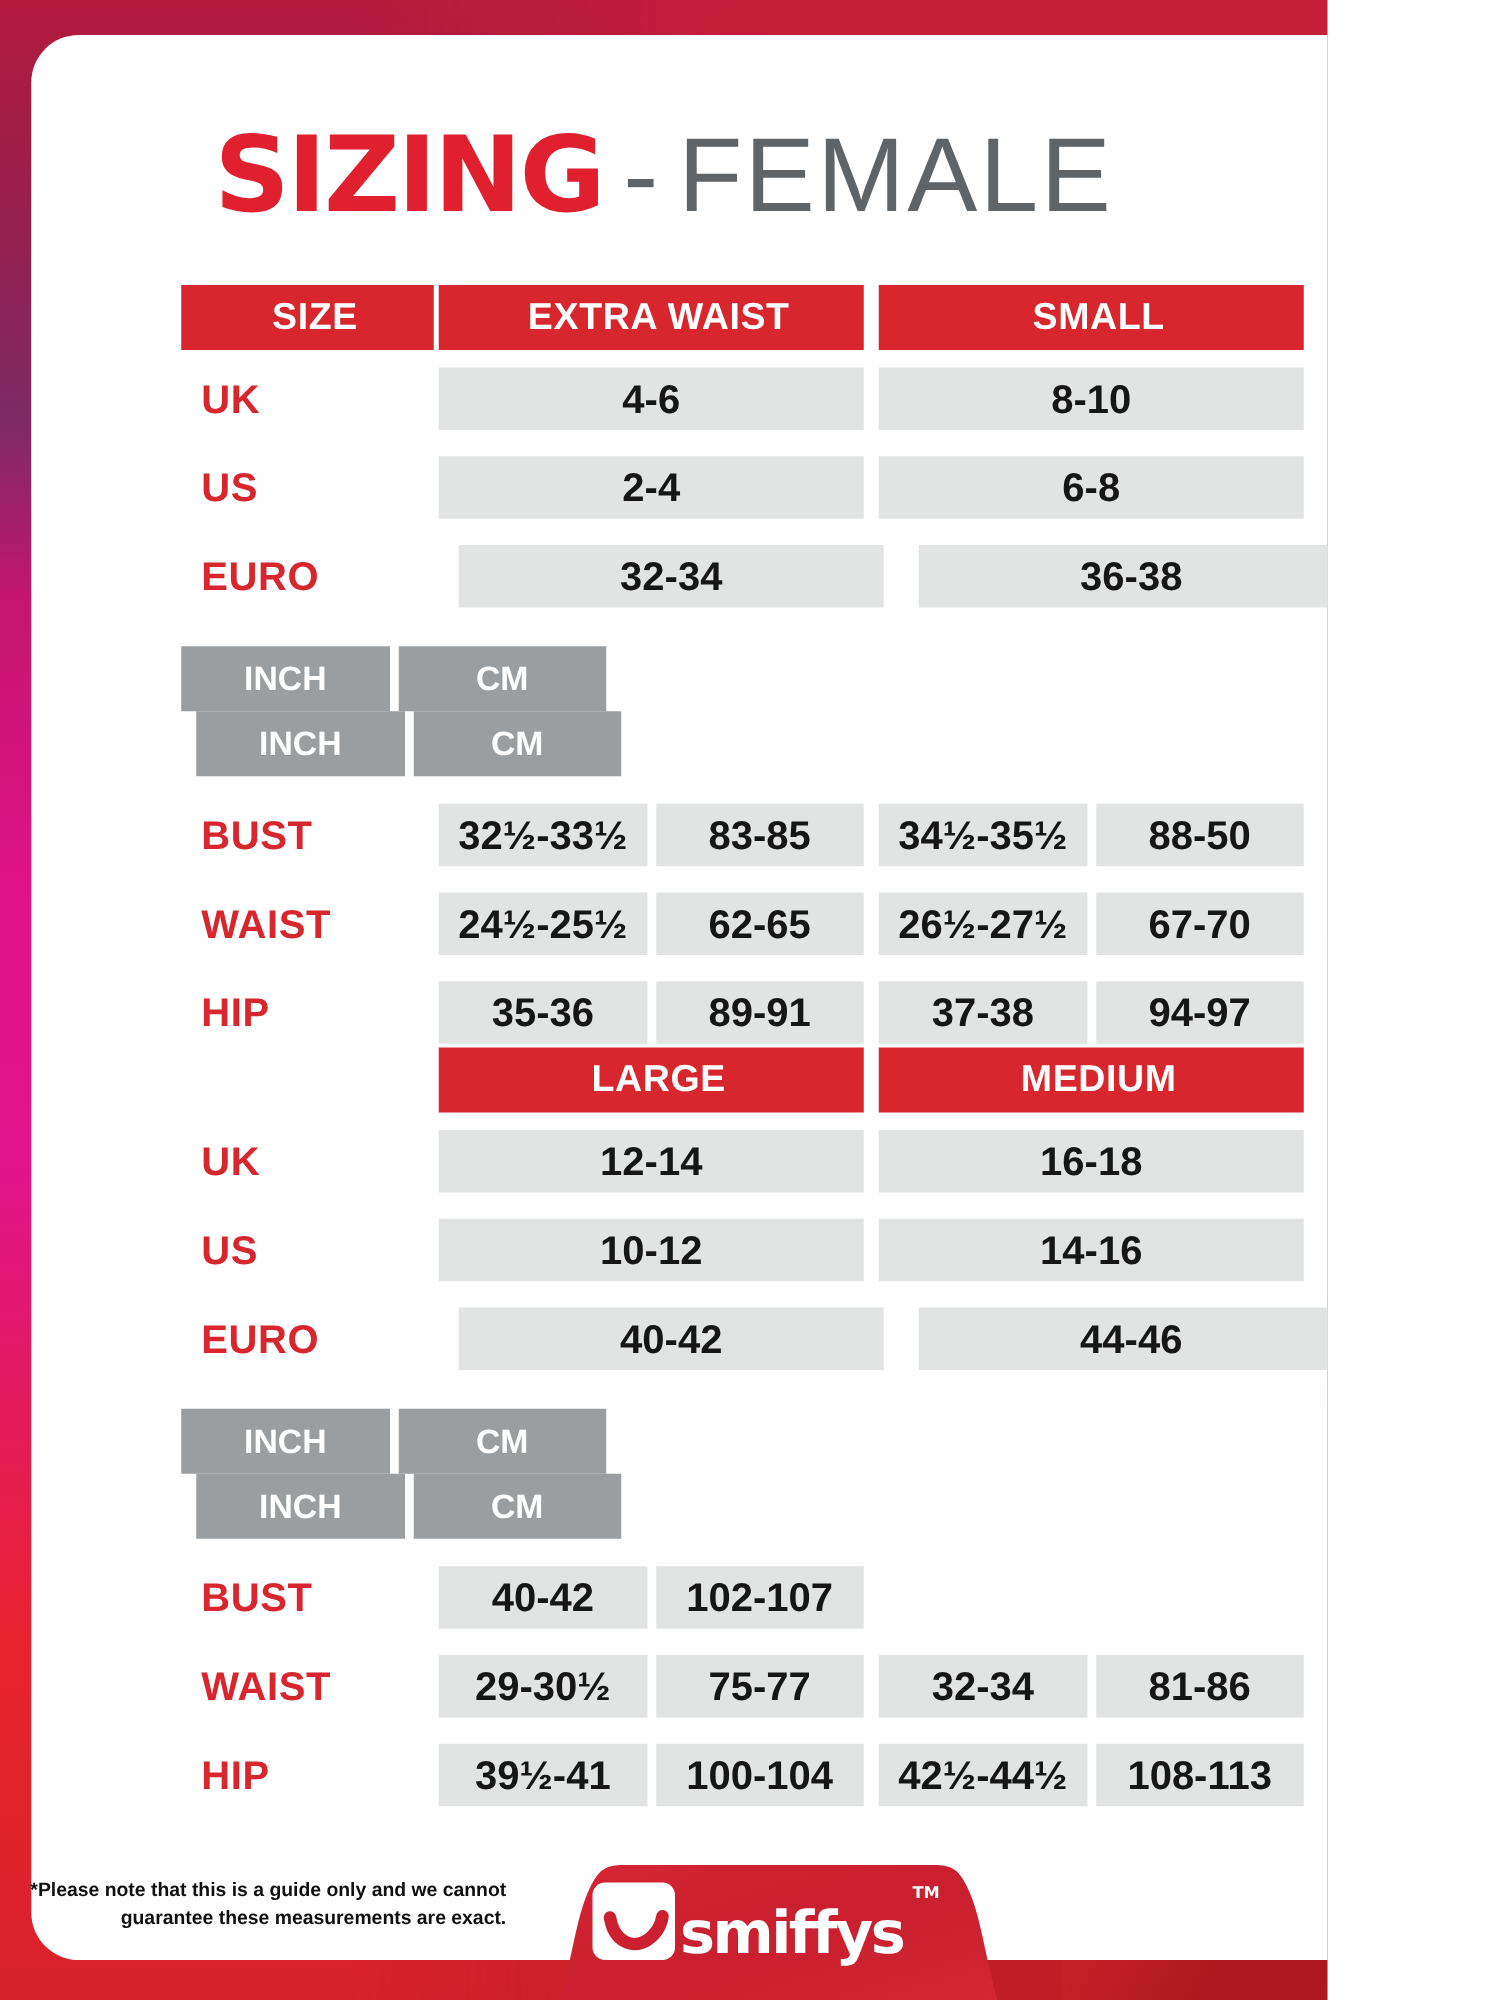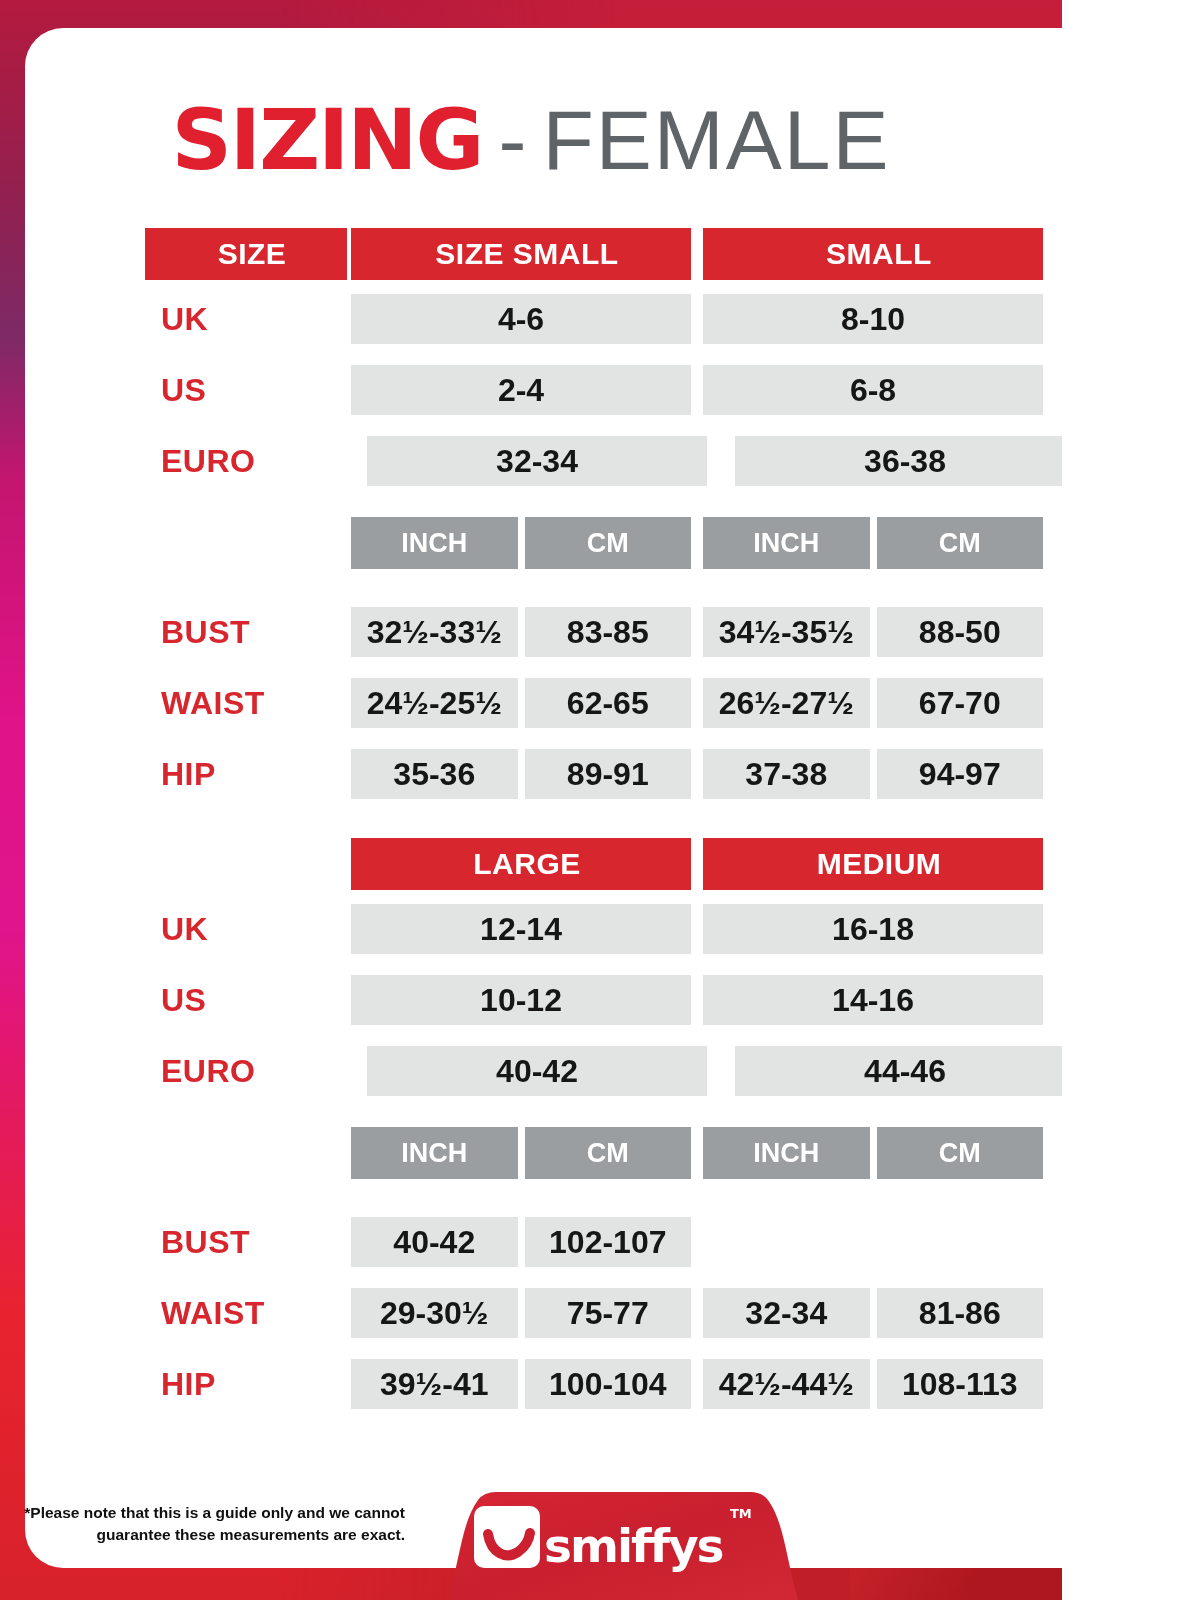--- a/index.html
+++ b/index.html
@@ -18,21 +18,21 @@
   .t-red{color:#e0202f;font-weight:bold;font-family:"DejaVu Sans","Liberation Sans",sans-serif;letter-spacing:-2px;}
   .t-sep{color:#5f6468;font-weight:400;margin:0 16px;}
   .t-gray{color:#5f6468;font-weight:300;font-family:"Liberation Sans",sans-serif;letter-spacing:2px;}
 
   .table{position:absolute;left:145px;width:898px;}
   .t1{top:228px;}
   .t2{top:838px;}
   .trow{display:flex;margin-bottom:21px;}
   .trow.hdr{margin-bottom:14px;}
   .trow.pre-units{margin-bottom:31px;gap:16px;}
-  .trow.units{margin-bottom:38px;}
+  .trow.units{margin-bottom:22px;flex-direction:column;}
   .lbl-slot{width:190px;margin-right:16px;flex:none;display:flex;align-items:center;}
   .grp{width:340px;flex:none;display:flex;gap:7px;}
   .grp + .grp{margin-left:12px;align-items:flex-end;}
   .cell{height:50px;display:flex;align-items:center;justify-content:center;flex:1;
     background:#e2e3e3;color:#161616;font-weight:bold;font-size:32px;}
   .red-cell{height:52px;display:flex;align-items:center;justify-content:center;flex:1;
     background:#d7262d;color:#ffffff;font-weight:bold;font-size:30px;letter-spacing:.5px;padding-left:12px;}
   .lbl-slot .red-cell{width:190px;flex:none;}
   .corner-empty{width:190px;flex:none;}
   .unit-cell{background:#9b9ea1;color:#ffffff;font-size:27px;height:52px;}
@@ -53,21 +53,21 @@
   <div class="card"></div>
 
   <h1 class="title"><span class="t-red">SIZING</span><span class="t-sep">-</span><span class="t-gray">FEMALE</span></h1>
 
   <div class="table t1">
     <div class="trow hdr">
       <div class="lbl-slot">
           <div class="red-cell">SIZE</div>
         </div>
       <div class="grp">
-          <div class="red-cell">SIZE SMALL</div>
+          <div class="red-cell">EXTRA WAIST</div>
         </div>
       <div class="grp">
           <div class="red-cell">SMALL</div>
         </div>
     </div>
     <div class="trow">
       <div class="lbl-slot">
           <div class="row-label">UK</div>
         </div>
       <div class="grp">

